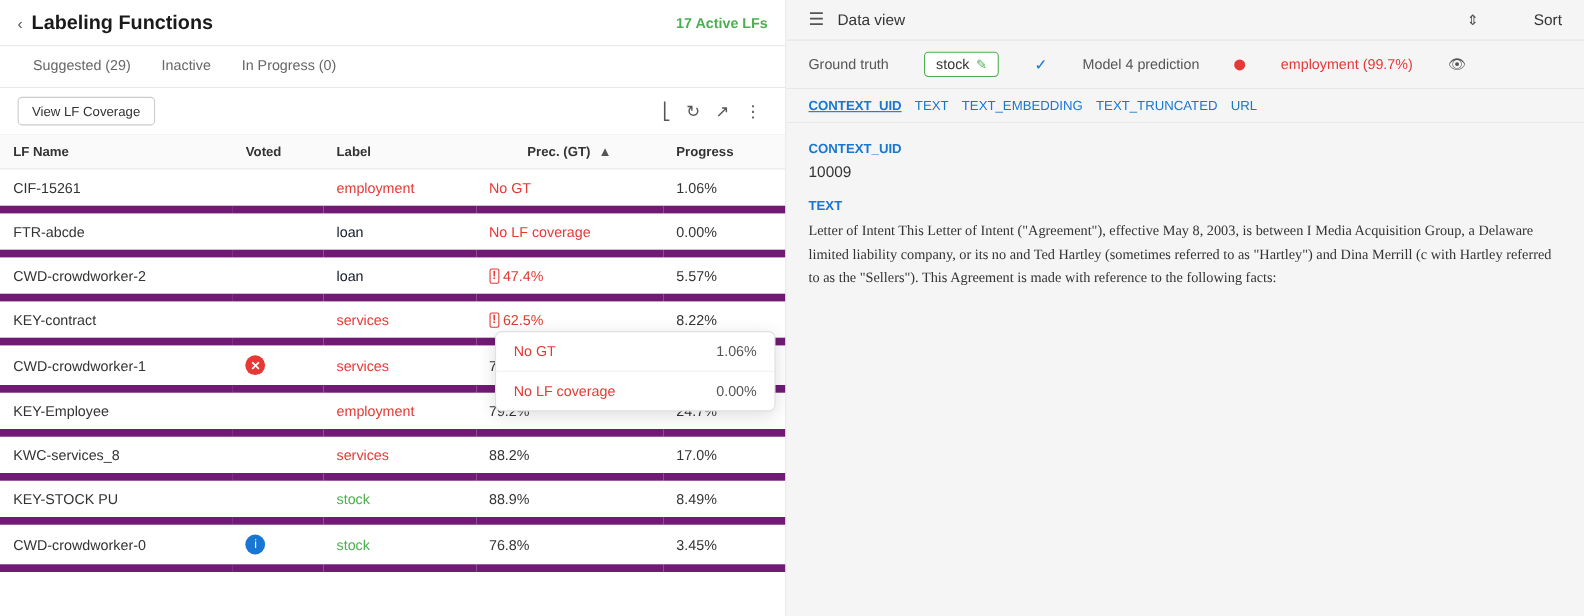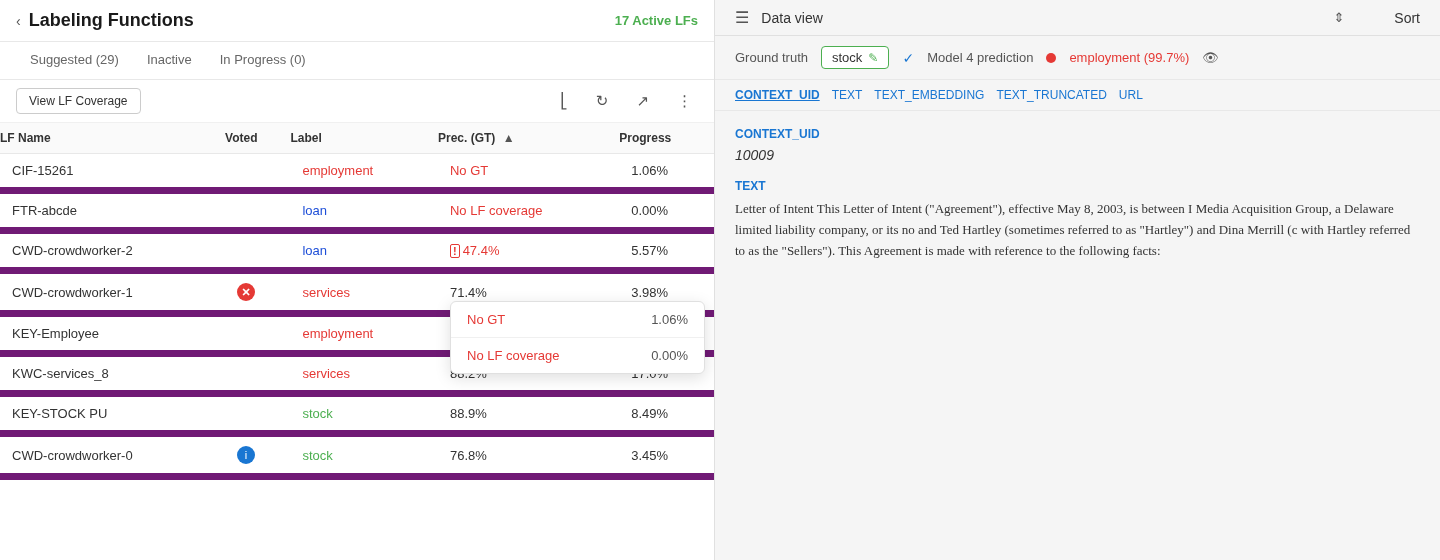--- a/index.html
+++ b/index.html
@@ -10,35 +10,35 @@
 
     .left-header { display: flex; align-items: center; padding: 10px 16px; border-bottom: 1px solid #e8e8e8; }
     .chevron-icon { color: #555; margin-right: 8px; font-size: 14px; cursor: pointer; }
     .panel-title { font-size: 18px; font-weight: 700; color: #1a1a1a; flex: 1; }
     .active-lfs-badge { font-size: 13px; font-weight: 600; color: #4caf50; }
 
     .tabs-bar { display: flex; padding: 0 16px; border-bottom: 1px solid #e8e8e8; gap: 0; }
     .tab { padding: 10px 14px; font-size: 13px; color: #666; cursor: pointer; border-bottom: 2px solid transparent; white-space: nowrap; }
     .tab.active { color: #1976d2; border-bottom: 2px solid #1976d2; font-weight: 500; }
 
-    .toolbar { display: flex; align-items: center; padding: 8px 16px; gap: 16px; border-bottom: 1px solid #f0f0f0; }
+    .toolbar { display: flex; align-items: center; padding: 8px 16px; gap: 2px; border-bottom: 1px solid #f0f0f0; }
     .view-coverage-btn { border: 1px solid #ccc; background: #fff; border-radius: 4px; padding: 5px 12px; font-size: 12px; cursor: pointer; color: #333; }
     .toolbar-spacer { flex: 1; }
     .toolbar-icon { color: #555; font-size: 15px; cursor: pointer; padding: 4px 6px; }
 
     .table-container { flex: 1; overflow-y: auto; position: relative; }
     table { width: 100%; border-collapse: collapse; }
     thead tr { background: #fafafa; }
-    th { text-align: left; padding: 8px 0; font-size: 12px; font-weight: 600; color: #333; border-bottom: 1px solid #e8e8e8; white-space: nowrap; }
-    th.sortable { cursor: pointer; }
+    th { text-align: left; padding: 8px 12px; font-size: 12px; font-weight: 600; color: #333; border-bottom: 1px solid #e8e8e8; white-space: nowrap; }
+    th.sortable { cursor: pointer; text-align: center; }
     th .sort-arrow { margin-left: 4px; color: #555; }
     td { padding: 9px 12px; font-size: 13px; border-bottom: 7px solid #701a75; color: #333; vertical-align: middle; margin-left: 36px; }
 
     .label-employment { color: #e53935; }
-    .label-loan { color: #1d4ed8; }
+    .label-loan { color: #0f172a; }
     .label-services { color: #e53935; }
     .label-stock { color: #4caf50; }
 
     .prec-warning { color: #e53935; font-weight: 500; display: flex; align-items: center; gap: 3px; }
     .prec-warning-icon { font-size: 11px; border: 1px solid #e53935; border-radius: 2px; padding: 0 2px; color: #e53935; font-weight: bold; }
 
     
     .tooltip-overlay { position: absolute; top: 178px; left: 450px; background: #fff; border: 1px solid #e0e0e0; border-radius: 6px; box-shadow: 0 4px 16px rgba(0,0,0,0.13); z-index: 10; width: 255px; overflow: hidden; }
     .tooltip-row { display: flex; align-items: center; padding: 10px 16px; border-bottom: 1px solid #f0f0f0; }
     .tooltip-row:last-child { border-bottom: none; }
@@ -49,37 +49,37 @@
 
     
     .right-panel { flex: 1; background: #f5f5f5; display: flex; flex-direction: column; overflow: hidden; }
 
     .right-header { display: flex; align-items: center; padding: 8px 20px; background: #f5f5f5; border-bottom: 1px solid #e0e0e0; gap: 8px; }
     .menu-icon { color: #555; font-size: 16px; cursor: pointer; margin-right: 4px; }
     .data-view-label { font-size: 14px; color: #333; font-weight: 500; }
     .sort-icon { color: #555; font-size: 13px; margin-right: 2px; }
     .sort-label { font-size: 14px; color: #333; cursor: pointer; margin-left: 40px; }
 
-    .right-controls { display: flex; align-items: center; padding: 10px 20px; gap: 13px; background: #f5f5f5; border-bottom: 1px solid #e8e8e8; }
+    .right-controls { display: flex; align-items: center; padding: 10px 20px; gap: 32px; background: #f5f5f5; border-bottom: 1px solid #e8e8e8; }
     .ground-truth-label { font-size: 13px; color: #555; }
     .ground-truth-value { display: inline-flex; align-items: center; gap: 6px; border: 1px solid #4caf50; border-radius: 4px; padding: 3px 10px; background: #fff; font-size: 13px; color: #333; }
     .gt-edit-icon { color: #4caf50; font-size: 12px; }
     .check-icon { color: #1976d2; font-size: 14px; }
     .model-label { font-size: 13px; color: #555; }
     .model-dot { width: 10px; height: 10px; background: #e53935; border-radius: 50%; display: inline-block; }
     .model-value { color: #e53935; font-size: 13px; font-weight: 500; }
     .eye-icon { color: #555; font-size: 13px; cursor: pointer; }
 
     .field-tabs { display: flex; align-items: center; padding: 8px 20px; gap: 12px; background: #f5f5f5; border-bottom: 1px solid #e8e8e8; flex-wrap: wrap; }
     .field-tab { font-size: 12px; color: #1976d2; cursor: pointer; font-weight: 500; }
     .field-tab.active-field { color: #1976d2; font-weight: 700; text-decoration: underline; }
 
     .data-content { flex: 1; overflow-y: auto; padding: 16px 20px; background: #f5f5f5; }
     .data-section-title { font-size: 12px; color: #1976d2; font-weight: 600; margin-bottom: 6px; }
-    .data-value { font-size: 14px; color: #333; margin-bottom: 16px; font-style: italic; }
+    .data-value { font-size: 14px; color: #333; margin-bottom: 16px; }
     .text-content { font-size: 13px; color: #333; font-family: Liberation Serif, serif; line-height: 1.6; }
   </style>
 </head>
 <body>
 
 <div class="left-panel">
 
   <div class="left-header">
     <span class="chevron-icon">‹</span>
     <span class="panel-title">Labeling Functions</span>
@@ -128,20 +128,29 @@
           <td>0.00%</td>
         </tr>
         <tr>
           <td>CWD-crowdworker-2</td>
           <td></td>
           <td class="label-loan">loan</td>
           <td>
               <span class="prec-warning"><span class="prec-warning-icon">!</span> 47.4%</span>
             </td>
           <td>5.57%</td>
+        </tr>
+        <tr>
+          <td>KEY-contract</td>
+          <td></td>
+          <td class="label-services">services</td>
+          <td>
+              <span class="prec-warning"><span class="prec-warning-icon">!</span> 62.5%</span>
+            </td>
+          <td>8.22%</td>
         </tr>
         <tr>
           <td>CWD-crowdworker-1</td>
           <td>
               <span class="error-badge">✕</span>
             </td>
           <td class="label-services">services</td>
           <td>71.4%</td>
           <td>3.98%</td>
         </tr>

